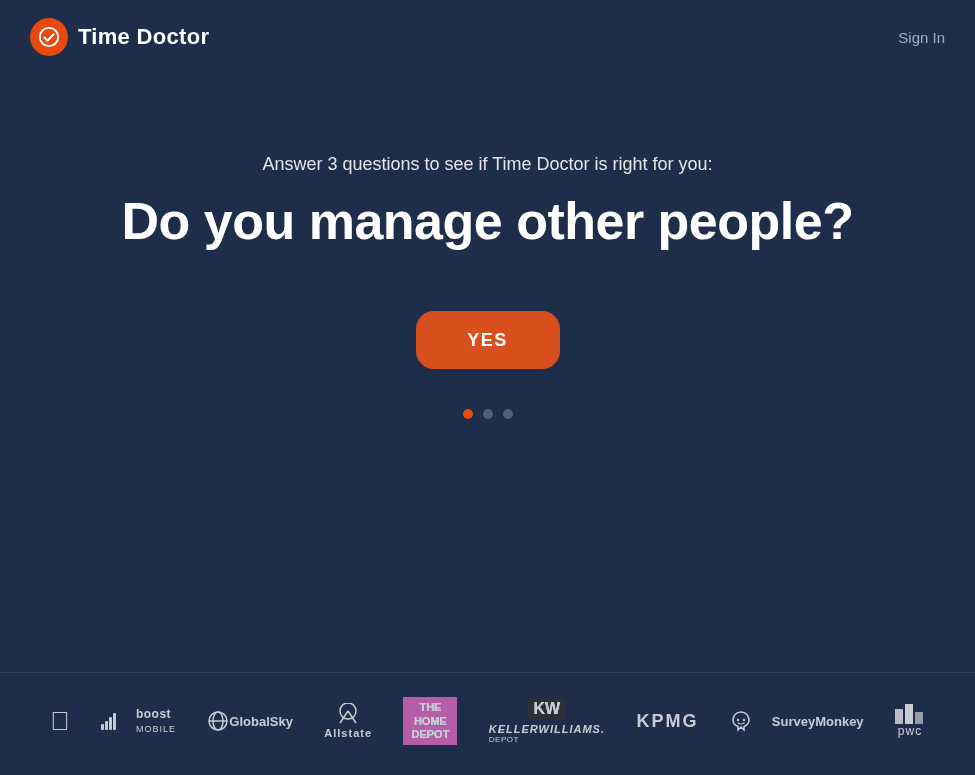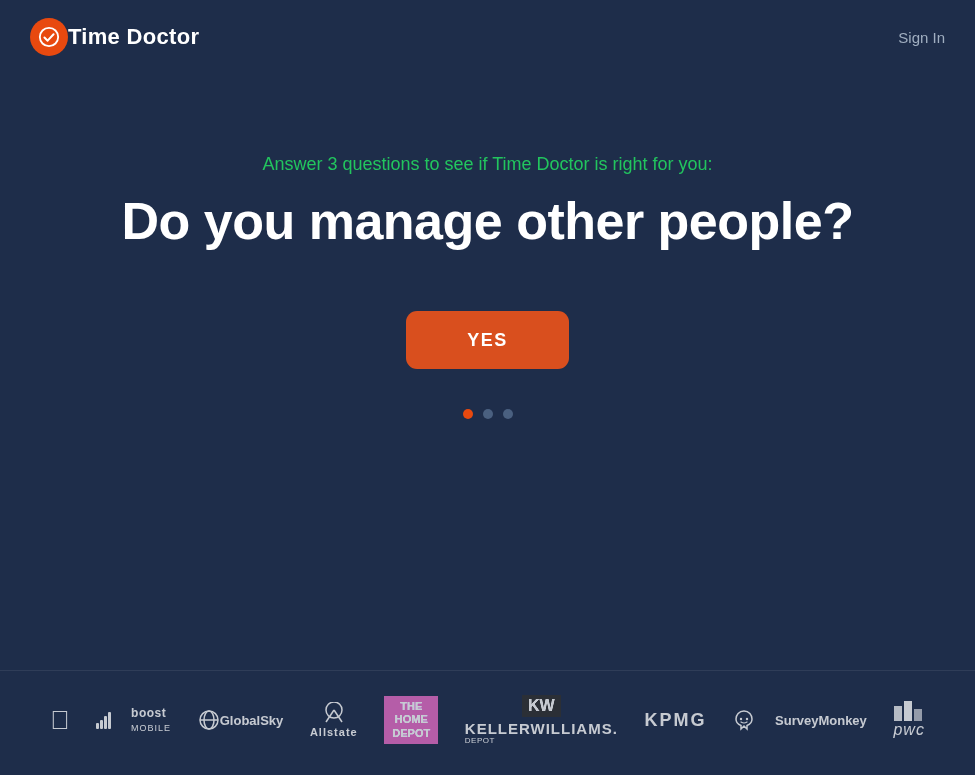--- a/index.html
+++ b/index.html
@@ -22,20 +22,21 @@
     .header {
       display: flex;
       align-items: center;
       justify-content: space-between;
       padding: 18px 30px;
     }
 
     .logo-area {
       display: flex;
       align-items: center;
+      gap: 10px;
     }
 
     .logo-icon {
       width: 38px;
       height: 38px;
       background-color: #e8490f;
       border-radius: 50%;
       display: flex;
       align-items: center;
       justify-content: center;
@@ -66,45 +67,45 @@
       display: flex;
       flex-direction: column;
       align-items: center;
       justify-content: center;
       padding-top: 80px;
     }
 
     .question-subtitle {
       font-size: 18px;
       font-weight: 400;
-      color: #22c55e;
+      color: #e5e5e5;
       margin-bottom: 16px;
       text-align: center;
     }
 
     .question-title {
       font-size: 52px;
       font-weight: 700;
       color: #ffffff;
       text-align: center;
       margin-bottom: 60px;
       letter-spacing: -0.5px;
     }
 
     .button-group {
       display: flex;
       gap: 24px;
       align-items: center;
     }
 
     .answer-btn {
-      width: 163px;
+      width: 144px;
       height: 58px;
       border: none;
-      border-radius: 11px;
+      border-radius: 18px;
       font-size: 18px;
       font-weight: 700;
       letter-spacing: 1.5px;
       cursor: pointer;
       background-color: #d94f1e;
       color: #ffffff;
       transition: background-color 0.2s;
     }
 
     
@@ -239,25 +240,26 @@
       font-weight: 700;
       color: #ffffff;
     }
 
     .kw-text-stack {
       display: flex;
       flex-direction: column;
     }
 
     .kw-name {
-      font-size: 15px;
+      font-size: 11px;
       font-weight: 700;
       letter-spacing: 1px;
       color: #ffffff;
       line-height: 1;
+      font-style: italic;
     }
 
     .kw-sub {
       font-size: 8px;
       color: #aaa;
       letter-spacing: 0.5px;
     }
 
     
     .surveymonkey-logo {
@@ -378,17 +380,17 @@
     <span class="sm-text">SurveyMonkey</span>
   </div>
 
   <div class="client-logo">
     <div style="display:flex;flex-direction:column;align-items:center;">
       <svg width="30" height="20" viewBox="0 0 30 20">
         <rect x="0" y="5" width="8" height="15" fill="white" opacity="0.9"></rect>
         <rect x="10" y="0" width="8" height="20" fill="white"></rect>
         <rect x="20" y="8" width="8" height="12" fill="white" opacity="0.7"></rect>
       </svg>
-      <span class="pwc-text" style="font-size:16px;letter-spacing:1px;font-style:italic;">pwc</span>
+      <span class="pwc-text" style="font-size:12px;letter-spacing:1px;">pwc</span>
     </div>
   </div>
 
 </footer>
 
 </body></html>

